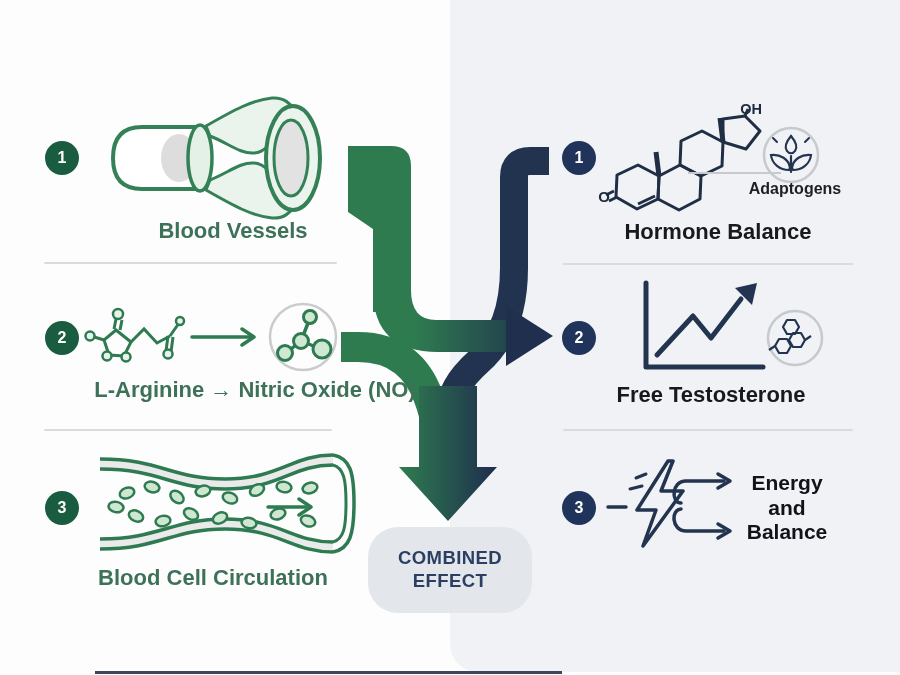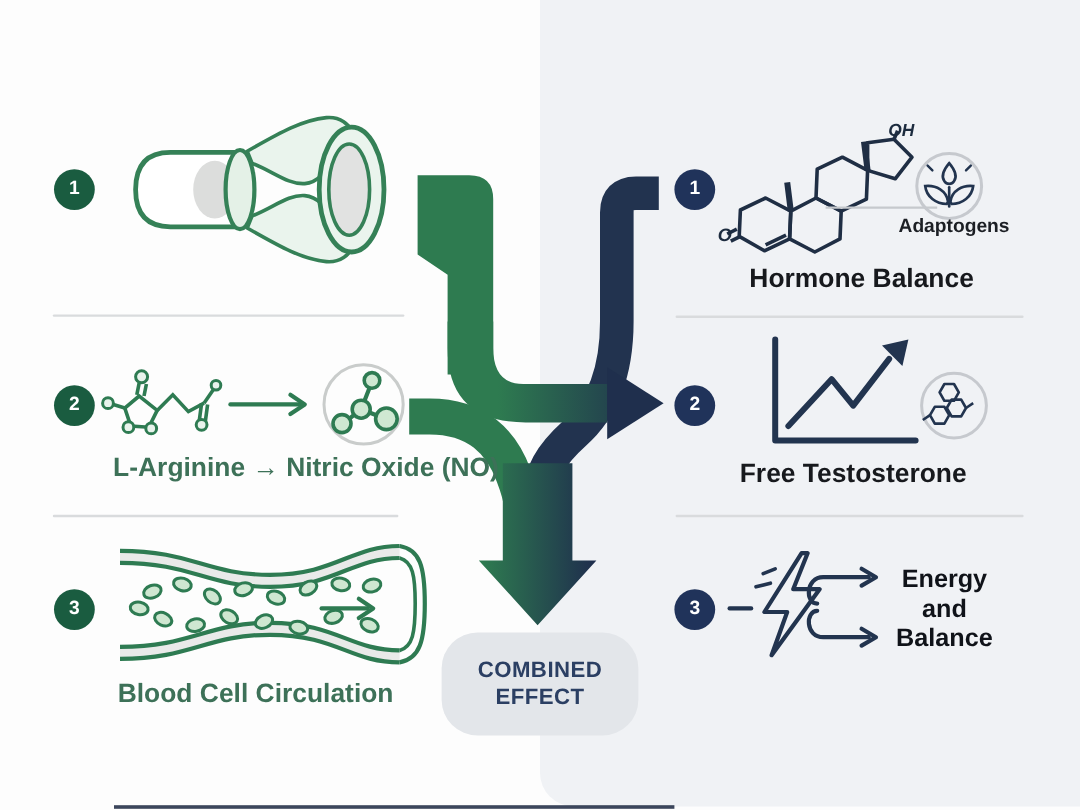--- a/index.html
+++ b/index.html
@@ -19,21 +19,21 @@
     transform:translate(-50%,-50%);
     display:flex;align-items:center;justify-content:center;
     color:#fff;font-size:16px;font-weight:700;line-height:1;
   }
   .badge.green{background:#1a5c40;}
   .badge.navy{background:#20335a;}
   .clabel{position:absolute;transform:translateX(-50%);white-space:nowrap;line-height:1.1;}
   .green-label{color:#3d7158;font-size:22px;font-weight:600;}
   .dark-label{color:#17191d;font-size:22px;font-weight:600;}
   .small-label{color:#1c1f24;font-size:16px;font-weight:700;}
-  .chem-label{color:#1c2b3e;font-weight:700;font-size:14.5px;font-style:italic;}
+  .chem-label{color:#1c2b3e;font-weight:700;font-size:14.5px;}
   .energy-block{
     position:absolute;left:787px;top:471px;transform:translateX(-50%);
     display:flex;flex-direction:column;align-items:center;
     color:#101319;font-size:21px;font-weight:600;line-height:24.5px;white-space:nowrap;
   }
   .pill{
     position:absolute;left:368px;top:527px;width:164px;height:86px;
     background:#e3e6ea;border-radius:30px;
     display:flex;flex-direction:column;align-items:center;justify-content:center;
     color:#2b3f63;font-size:18.5px;font-weight:700;letter-spacing:.4px;line-height:1.22;
@@ -203,20 +203,21 @@
   <div class="divider" style="left:563px;top:263px;width:290px"></div>
   <div class="divider" style="left:563px;top:429px;width:290px"></div>
 
   <div class="badge green" style="left:62px;top:158px">1</div>
   <div class="badge green" style="left:62px;top:338px">2</div>
   <div class="badge green" style="left:62px;top:508px">3</div>
   <div class="badge navy" style="left:579px;top:158px">1</div>
   <div class="badge navy" style="left:579px;top:338px">2</div>
   <div class="badge navy" style="left:579px;top:508px">3</div>
 
+  <div class="clabel green-label" style="left:233px;top:219px">Blood Vessels</div>
   <div class="clabel green-label" style="left:255px;top:378px">L-Arginine → Nitric Oxide (NO)</div>
   <div class="clabel green-label" style="left:213px;top:566px">Blood Cell Circulation</div>
 
   <div class="clabel chem-label" style="left:751px;top:102px">OH</div>
   <div class="clabel chem-label" style="left:604px;top:189px;font-size:15px">O</div>
   <div class="clabel small-label" style="left:795px;top:180px">Adaptogens</div>
   <div class="clabel dark-label" style="left:718px;top:220px">Hormone Balance</div>
   <div class="clabel dark-label" style="left:711px;top:383px">Free Testosterone</div>
 
   <div class="energy-block">

